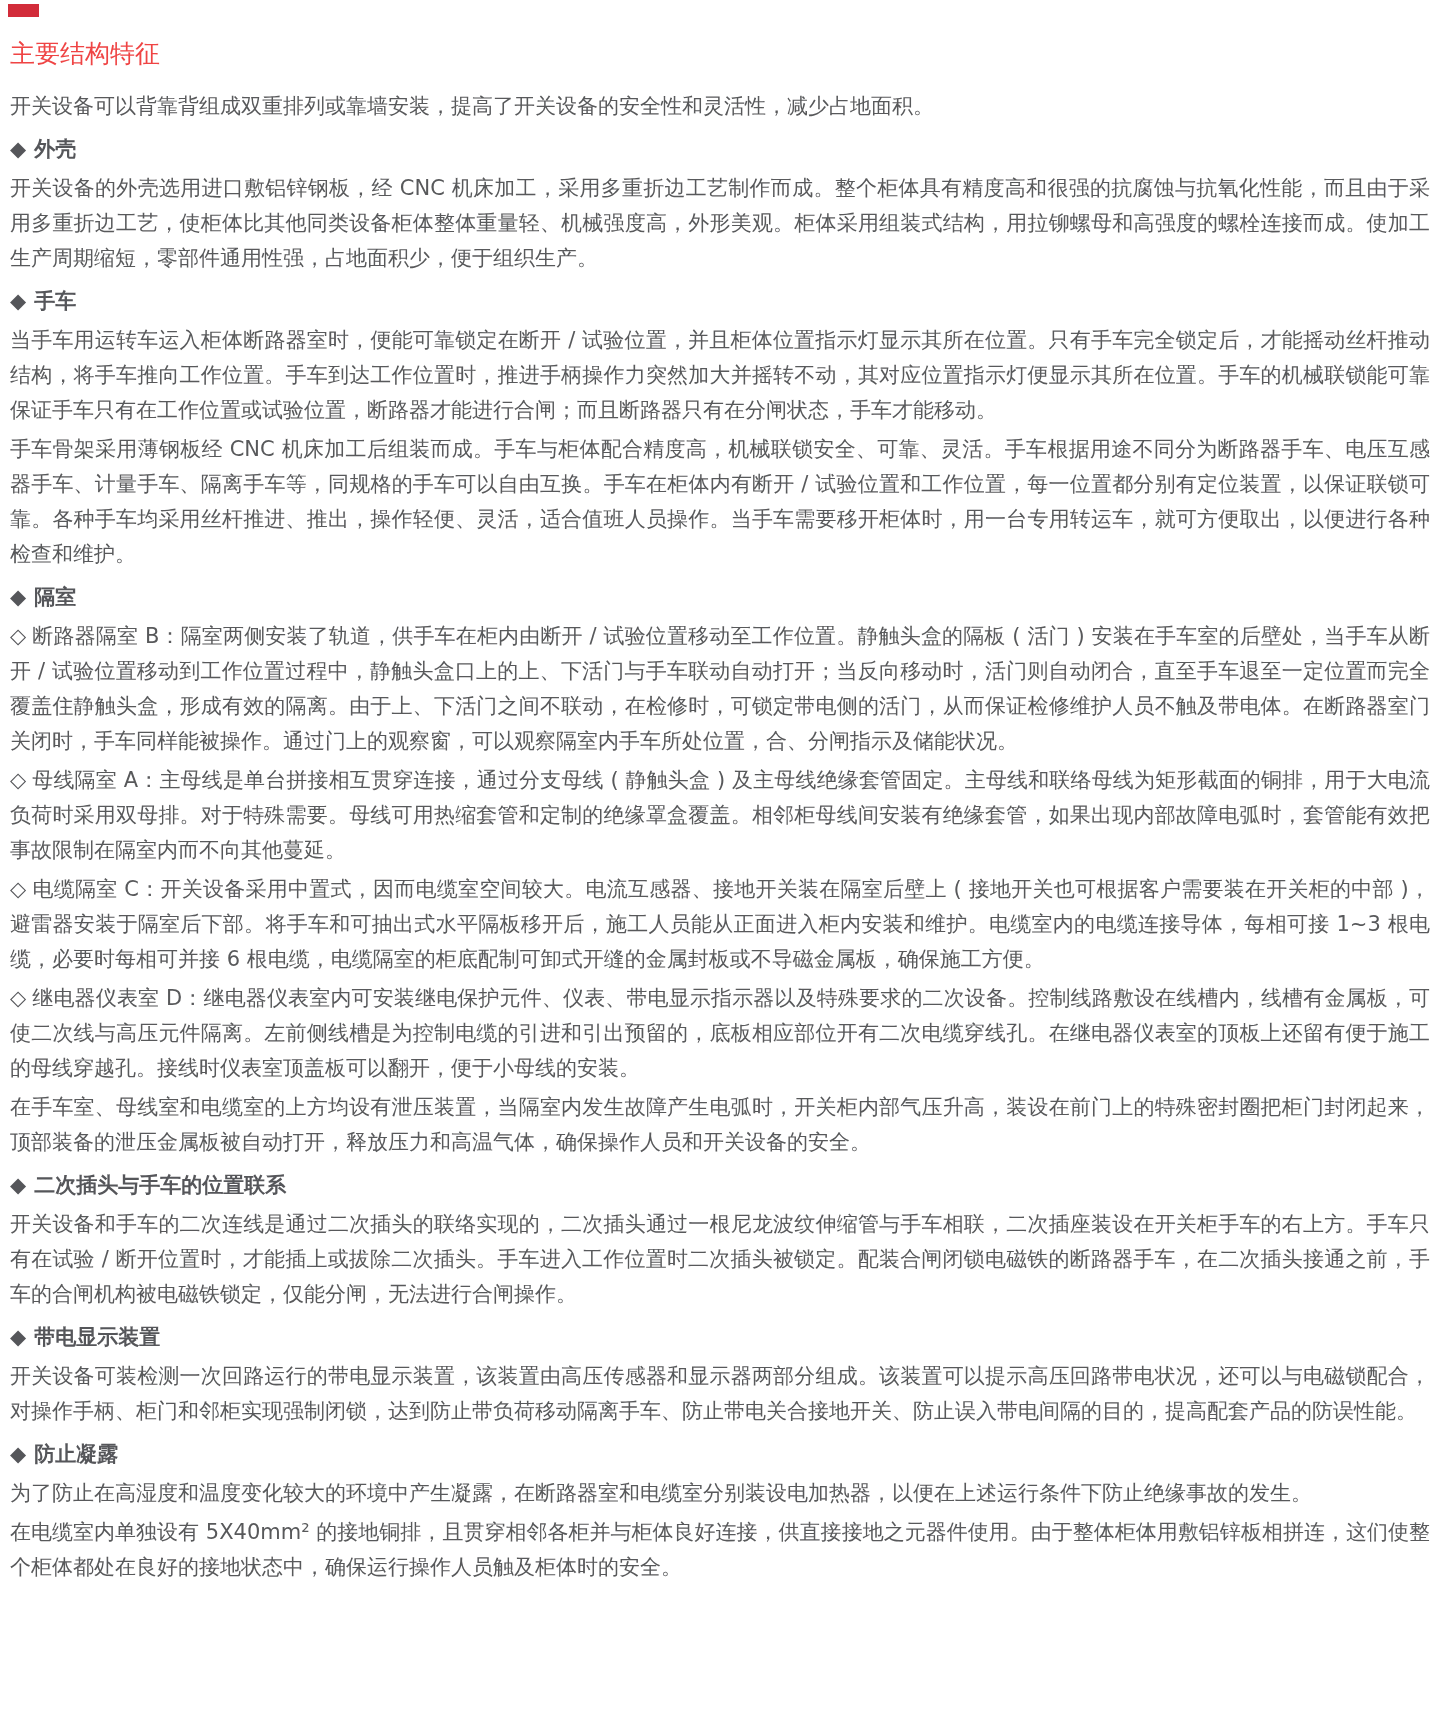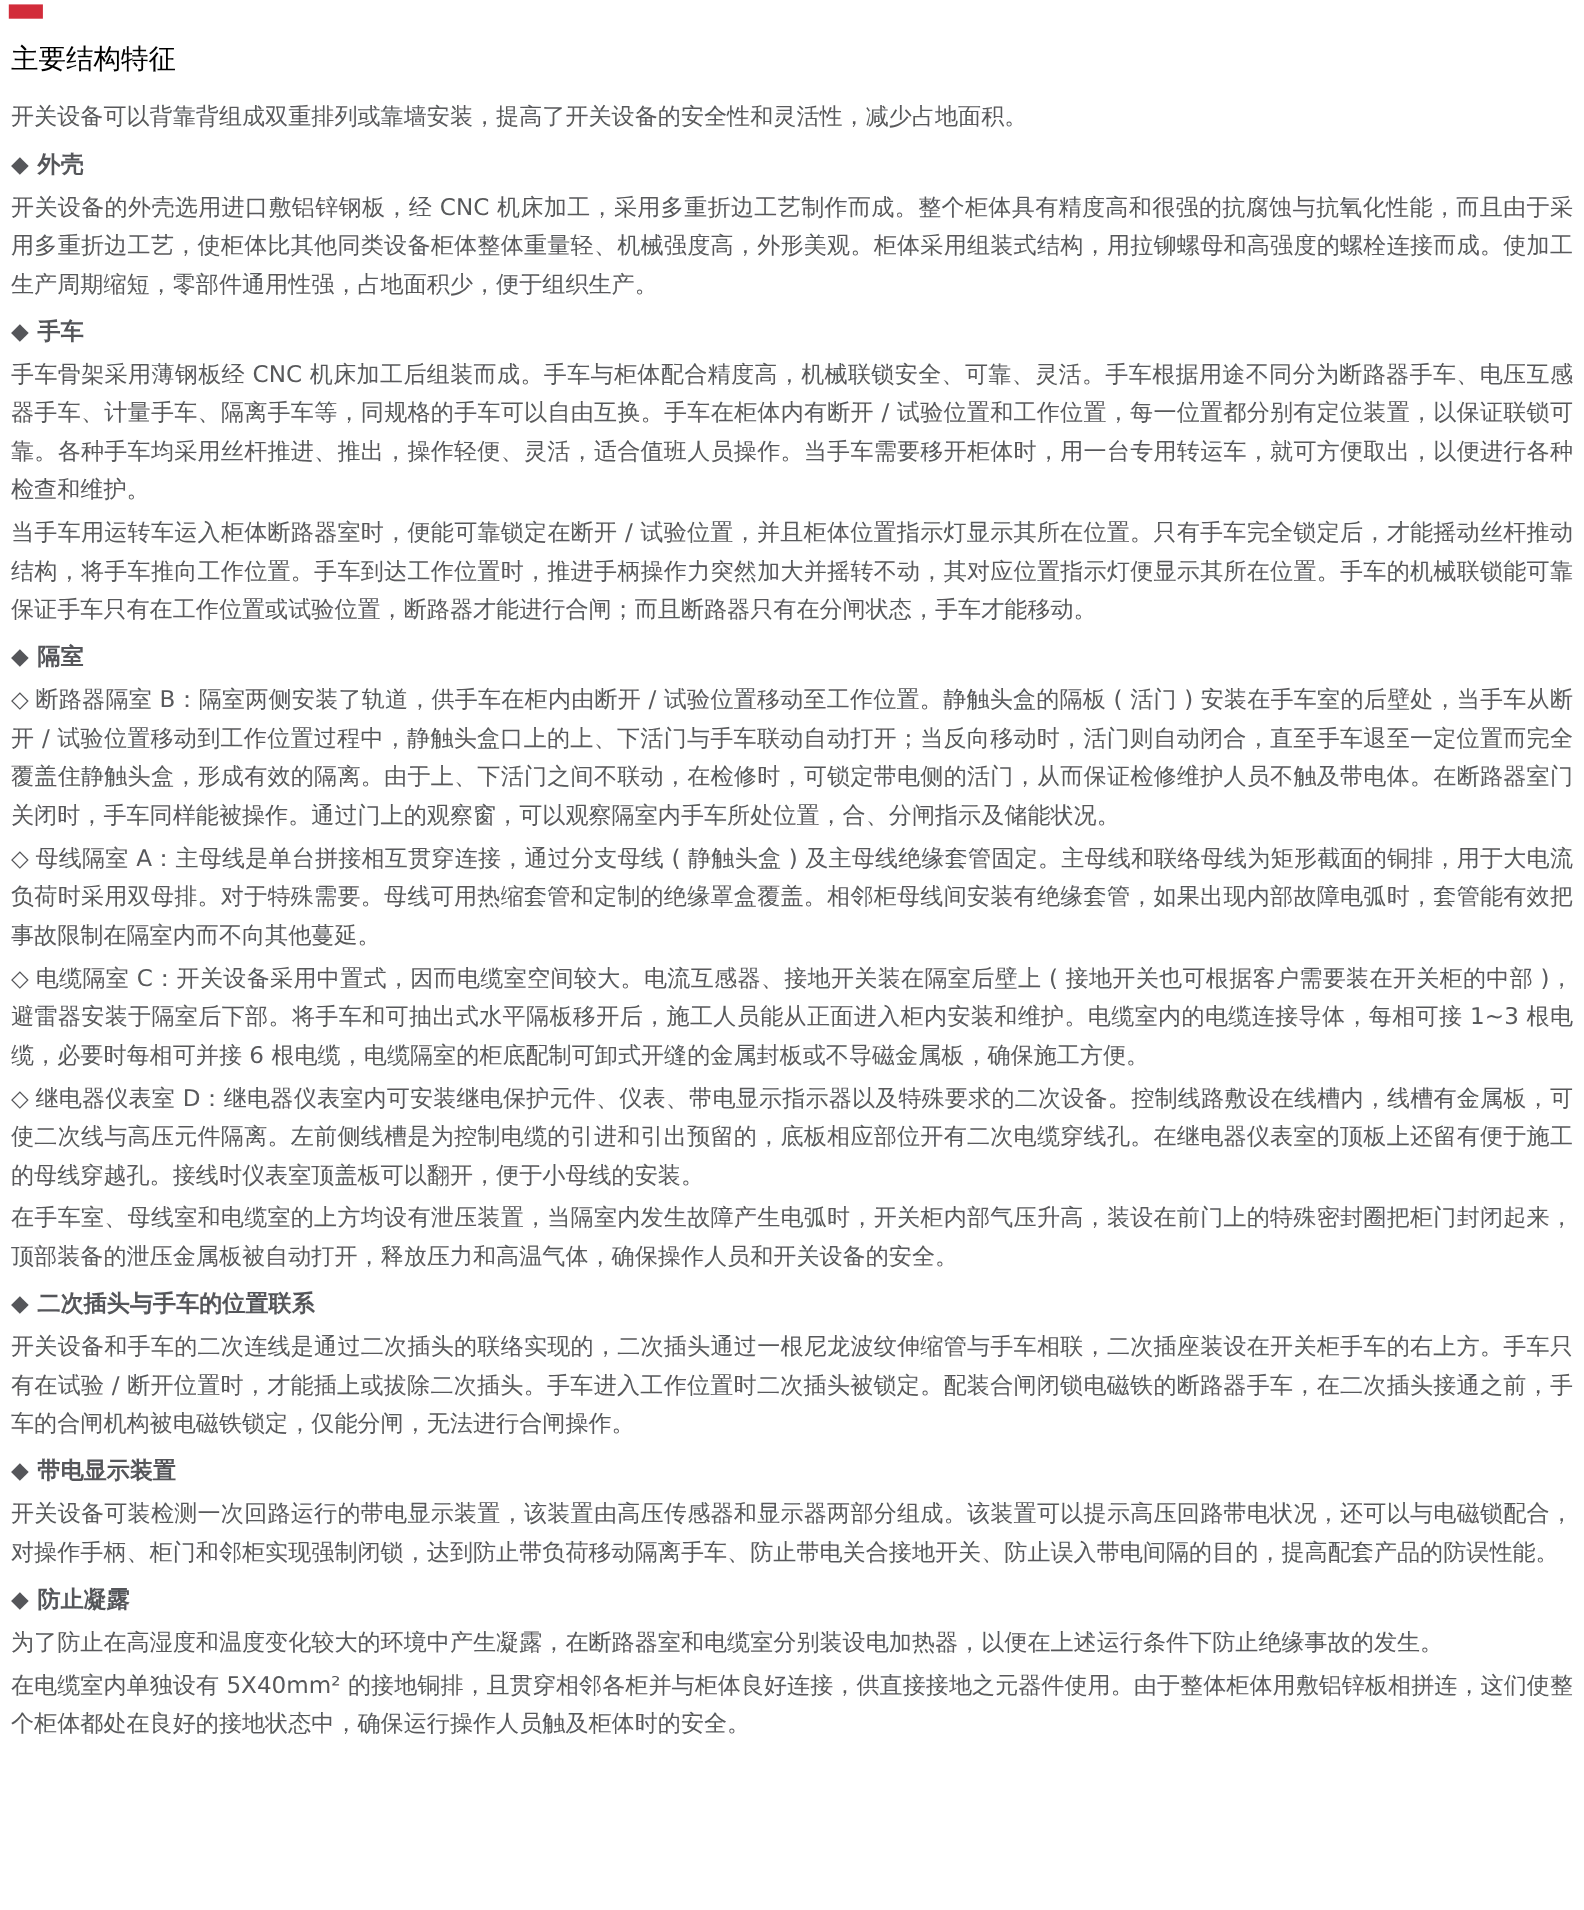--- a/index.html
+++ b/index.html
@@ -25,21 +25,21 @@
   }
   .content {
     padding: 40px 10px 40px 10px;
     box-sizing: border-box;
   }
   h1.page-title {
     margin: 0 0 20px 0;
     font-size: 25px;
     line-height: 1.15;
     font-weight: normal;
-    color: #000000;
+    color: #ef4444;
   }
   p.para {
     margin: 0 0 4px 0;
     font-size: 21px;
     line-height: 35px;
     text-align: justify;
     color: #58595b;
   }
   h2.sec {
     margin: 8px 0 4px 0;
@@ -67,22 +67,22 @@
   <div class="content">
 
     <h1 class="page-title">主要结构特征</h1>
 
     <p class="para">开关设备可以背靠背组成双重排列或靠墙安装，提高了开关设备的安全性和灵活性，减少占地面积。</p>
 
     <h2 class="sec"><span class="bullet">◆</span><span>外壳</span></h2>
     <p class="para">开关设备的外壳选用进口敷铝锌钢板，经 CNC 机床加工，采用多重折边工艺制作而成。整个柜体具有精度高和很强的抗腐蚀与抗氧化性能，而且由于采用多重折边工艺，使柜体比其他同类设备柜体整体重量轻、机械强度高，外形美观。柜体采用组装式结构，用拉铆螺母和高强度的螺栓连接而成。使加工生产周期缩短，零部件通用性强，占地面积少，便于组织生产。</p>
 
     <h2 class="sec"><span class="bullet">◆</span><span>手车</span></h2>
+    <p class="para">当手车用运转车运入柜体断路器室时，便能可靠锁定在断开 / 试验位置，并且柜体位置指示灯显示其所在位置。只有手车完全锁定后，才能摇动丝杆推动结构，将手车推向工作位置。手车到达工作位置时，推进手柄操作力突然加大并摇转不动，其对应位置指示灯便显示其所在位置。手车的机械联锁能可靠保证手车只有在工作位置或试验位置，断路器才能进行合闸；而且断路器只有在分闸状态，手车才能移动。</p>
     <p class="para">手车骨架采用薄钢板经 CNC 机床加工后组装而成。手车与柜体配合精度高，机械联锁安全、可靠、灵活。手车根据用途不同分为断路器手车、电压互感器手车、计量手车、隔离手车等，同规格的手车可以自由互换。手车在柜体内有断开 / 试验位置和工作位置，每一位置都分别有定位装置，以保证联锁可靠。各种手车均采用丝杆推进、推出，操作轻便、灵活，适合值班人员操作。当手车需要移开柜体时，用一台专用转运车，就可方便取出，以便进行各种检查和维护。</p>
-    <p class="para">当手车用运转车运入柜体断路器室时，便能可靠锁定在断开 / 试验位置，并且柜体位置指示灯显示其所在位置。只有手车完全锁定后，才能摇动丝杆推动结构，将手车推向工作位置。手车到达工作位置时，推进手柄操作力突然加大并摇转不动，其对应位置指示灯便显示其所在位置。手车的机械联锁能可靠保证手车只有在工作位置或试验位置，断路器才能进行合闸；而且断路器只有在分闸状态，手车才能移动。</p>
 
     <h2 class="sec"><span class="bullet">◆</span><span>隔室</span></h2>
 
     <p class="para"><span class="bullet hollow">◇</span><span>断路器隔室 B：隔室两侧安装了轨道，供手车在柜内由断开 / 试验位置移动至工作位置。静触头盒的隔板 ( 活门 ) 安装在手车室的后壁处，当手车从断开 / 试验位置移动到工作位置过程中，静触头盒口上的上、下活门与手车联动自动打开；当反向移动时，活门则自动闭合，直至手车退至一定位置而完全覆盖住静触头盒，形成有效的隔离。由于上、下活门之间不联动，在检修时，可锁定带电侧的活门，从而保证检修维护人员不触及带电体。在断路器室门关闭时，手车同样能被操作。通过门上的观察窗，可以观察隔室内手车所处位置，合、分闸指示及储能状况。</span></p>
     <p class="para"><span class="bullet hollow">◇</span><span>母线隔室 A：主母线是单台拼接相互贯穿连接，通过分支母线 ( 静触头盒 ) 及主母线绝缘套管固定。主母线和联络母线为矩形截面的铜排，用于大电流负荷时采用双母排。对于特殊需要。母线可用热缩套管和定制的绝缘罩盒覆盖。相邻柜母线间安装有绝缘套管，如果出现内部故障电弧时，套管能有效把事故限制在隔室内而不向其他蔓延。</span></p>
     <p class="para"><span class="bullet hollow">◇</span><span>电缆隔室 C：开关设备采用中置式，因而电缆室空间较大。电流互感器、接地开关装在隔室后壁上 ( 接地开关也可根据客户需要装在开关柜的中部 )，避雷器安装于隔室后下部。将手车和可抽出式水平隔板移开后，施工人员能从正面进入柜内安装和维护。电缆室内的电缆连接导体，每相可接 1~3 根电缆，必要时每相可并接 6 根电缆，电缆隔室的柜底配制可卸式开缝的金属封板或不导磁金属板，确保施工方便。</span></p>
     <p class="para"><span class="bullet hollow">◇</span><span>继电器仪表室 D：继电器仪表室内可安装继电保护元件、仪表、带电显示指示器以及特殊要求的二次设备。控制线路敷设在线槽内，线槽有金属板，可使二次线与高压元件隔离。左前侧线槽是为控制电缆的引进和引出预留的，底板相应部位开有二次电缆穿线孔。在继电器仪表室的顶板上还留有便于施工的母线穿越孔。接线时仪表室顶盖板可以翻开，便于小母线的安装。</span></p>
 
     <p class="para">在手车室、母线室和电缆室的上方均设有泄压装置，当隔室内发生故障产生电弧时，开关柜内部气压升高，装设在前门上的特殊密封圈把柜门封闭起来，顶部装备的泄压金属板被自动打开，释放压力和高温气体，确保操作人员和开关设备的安全。</p>
 

